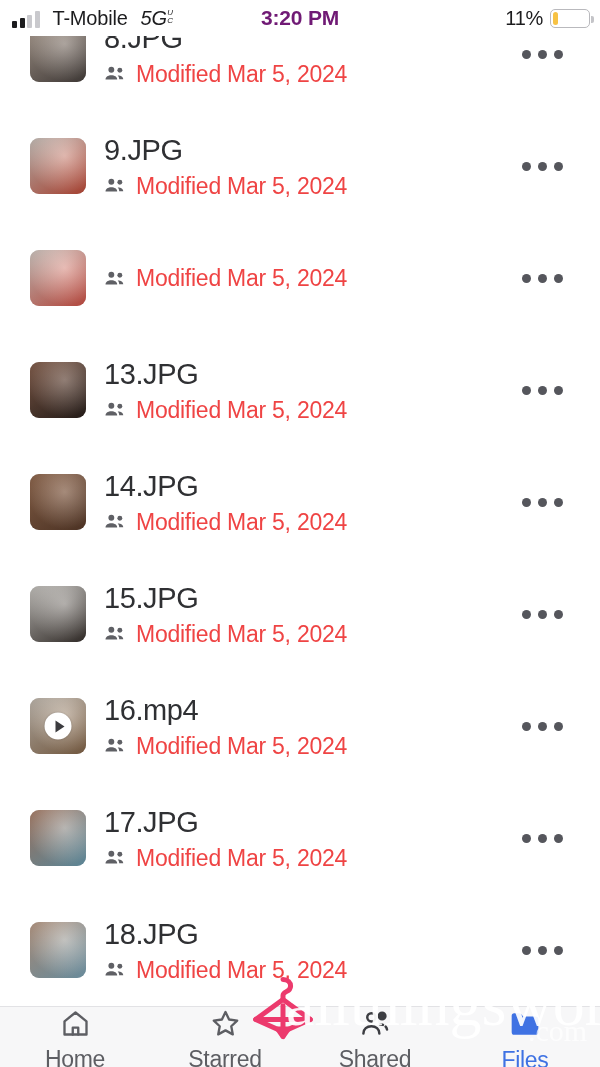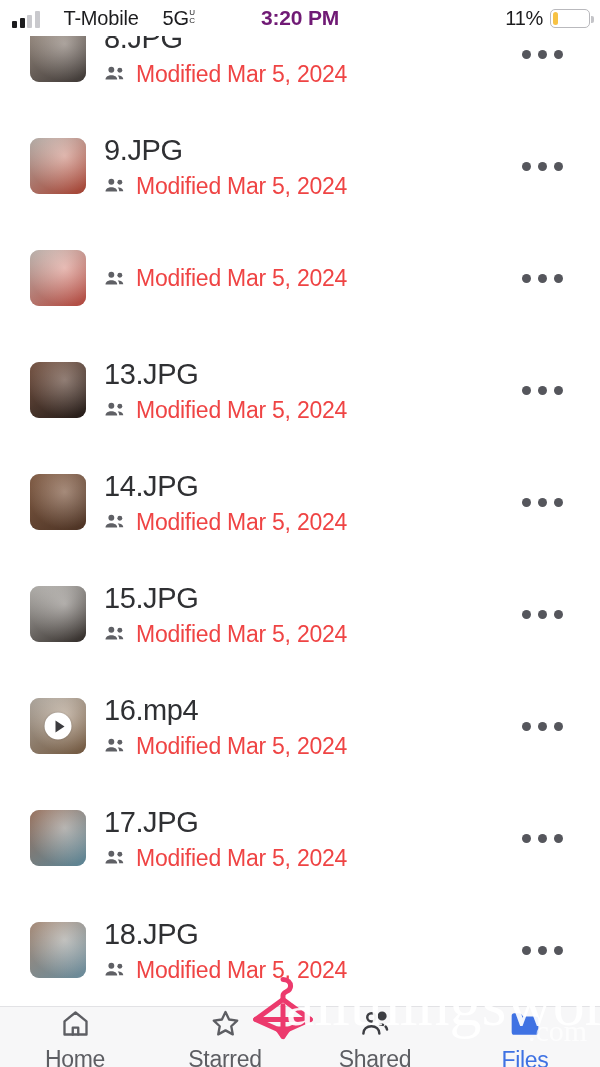--- a/index.html
+++ b/index.html
@@ -10,30 +10,30 @@
     overflow:hidden;
   }
   #app { position:relative; width:600px; height:1067px; background:#fff; }
 
   
   .statusbar{
     position:absolute; top:0; left:0; width:600px; height:36px;
     background:#ffffff; z-index:40;
     display:flex; align-items:center;
   }
-  .sb-left{ position:absolute; left:12px; display:flex; align-items:flex-end; gap:24px; }
+  .sb-left{ position:absolute; left:12px; display:flex; align-items:flex-end; gap:13px; }
   .sig{ display:flex; align-items:flex-end; gap:2.5px; height:17px; }
   .sig i{ display:block; width:5px; border-radius:1px; background:#c9c9cd; }
   .sig i.on{ background:#1c1c1e; }
   .sig i:nth-child(1){ height:7px; }
   .sig i:nth-child(2){ height:10px; }
   .sig i:nth-child(3){ height:13.5px; }
   .sig i:nth-child(4){ height:17px; }
   .carrier{ font-size:20px; color:#1c1c1e; letter-spacing:-0.2px; line-height:20px; }
-  .netwrap{ display:flex; align-items:flex-start; line-height:20px; }
+  .netwrap{ display:flex; align-items:flex-start; line-height:20px;font-style:italic; }
   .net{ font-size:20px; color:#1c1c1e; letter-spacing:-0.3px; }
   .netsub{ display:flex; flex-direction:column; font-size:8px; line-height:7.5px;
            color:#1c1c1e; margin-left:0.5px; margin-top:1px; }
   .sb-center{ position:absolute; left:0; width:600px; text-align:center;
               font-size:21px; font-weight:bold; color:#701a75; letter-spacing:-0.2px; }
   .sb-right{ position:absolute; right:10px; display:flex; align-items:center; gap:7px; }
   .batt-pct{ font-size:20px; color:#1c1c1e; letter-spacing:-0.3px; }
   .batt{ position:relative; width:40px; height:19px; border:1.6px solid #b9b9bd;
          border-radius:5px; }
   .batt::after{ content:""; position:absolute; right:-5px; top:6px; width:3px; height:7px;

